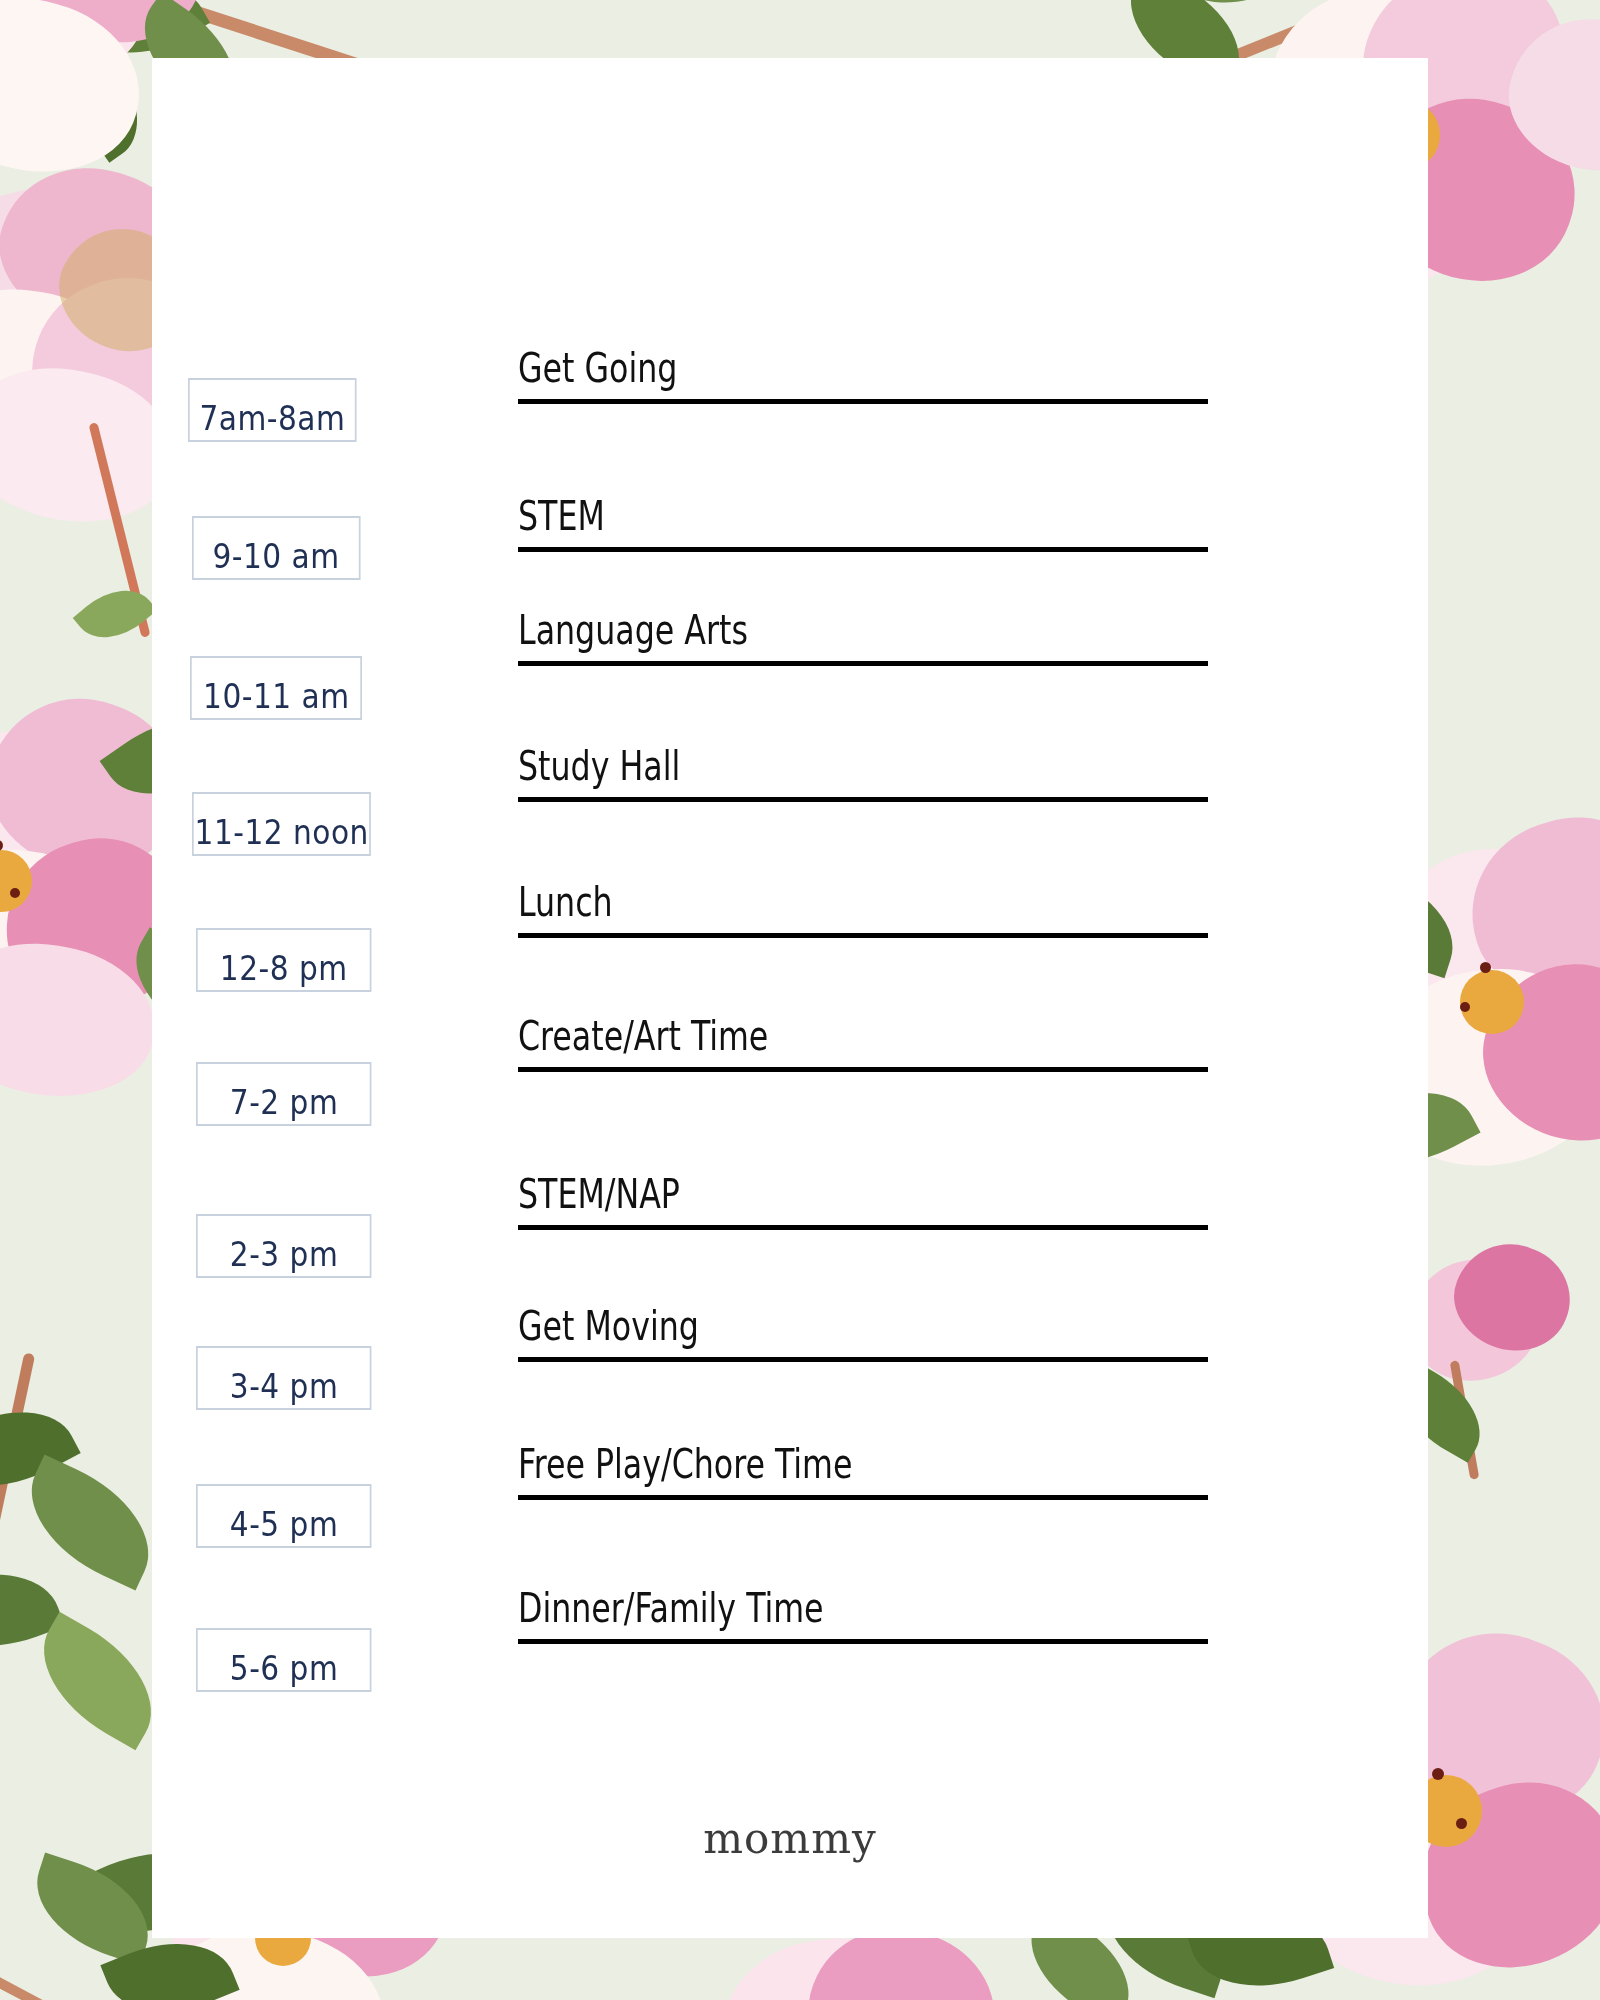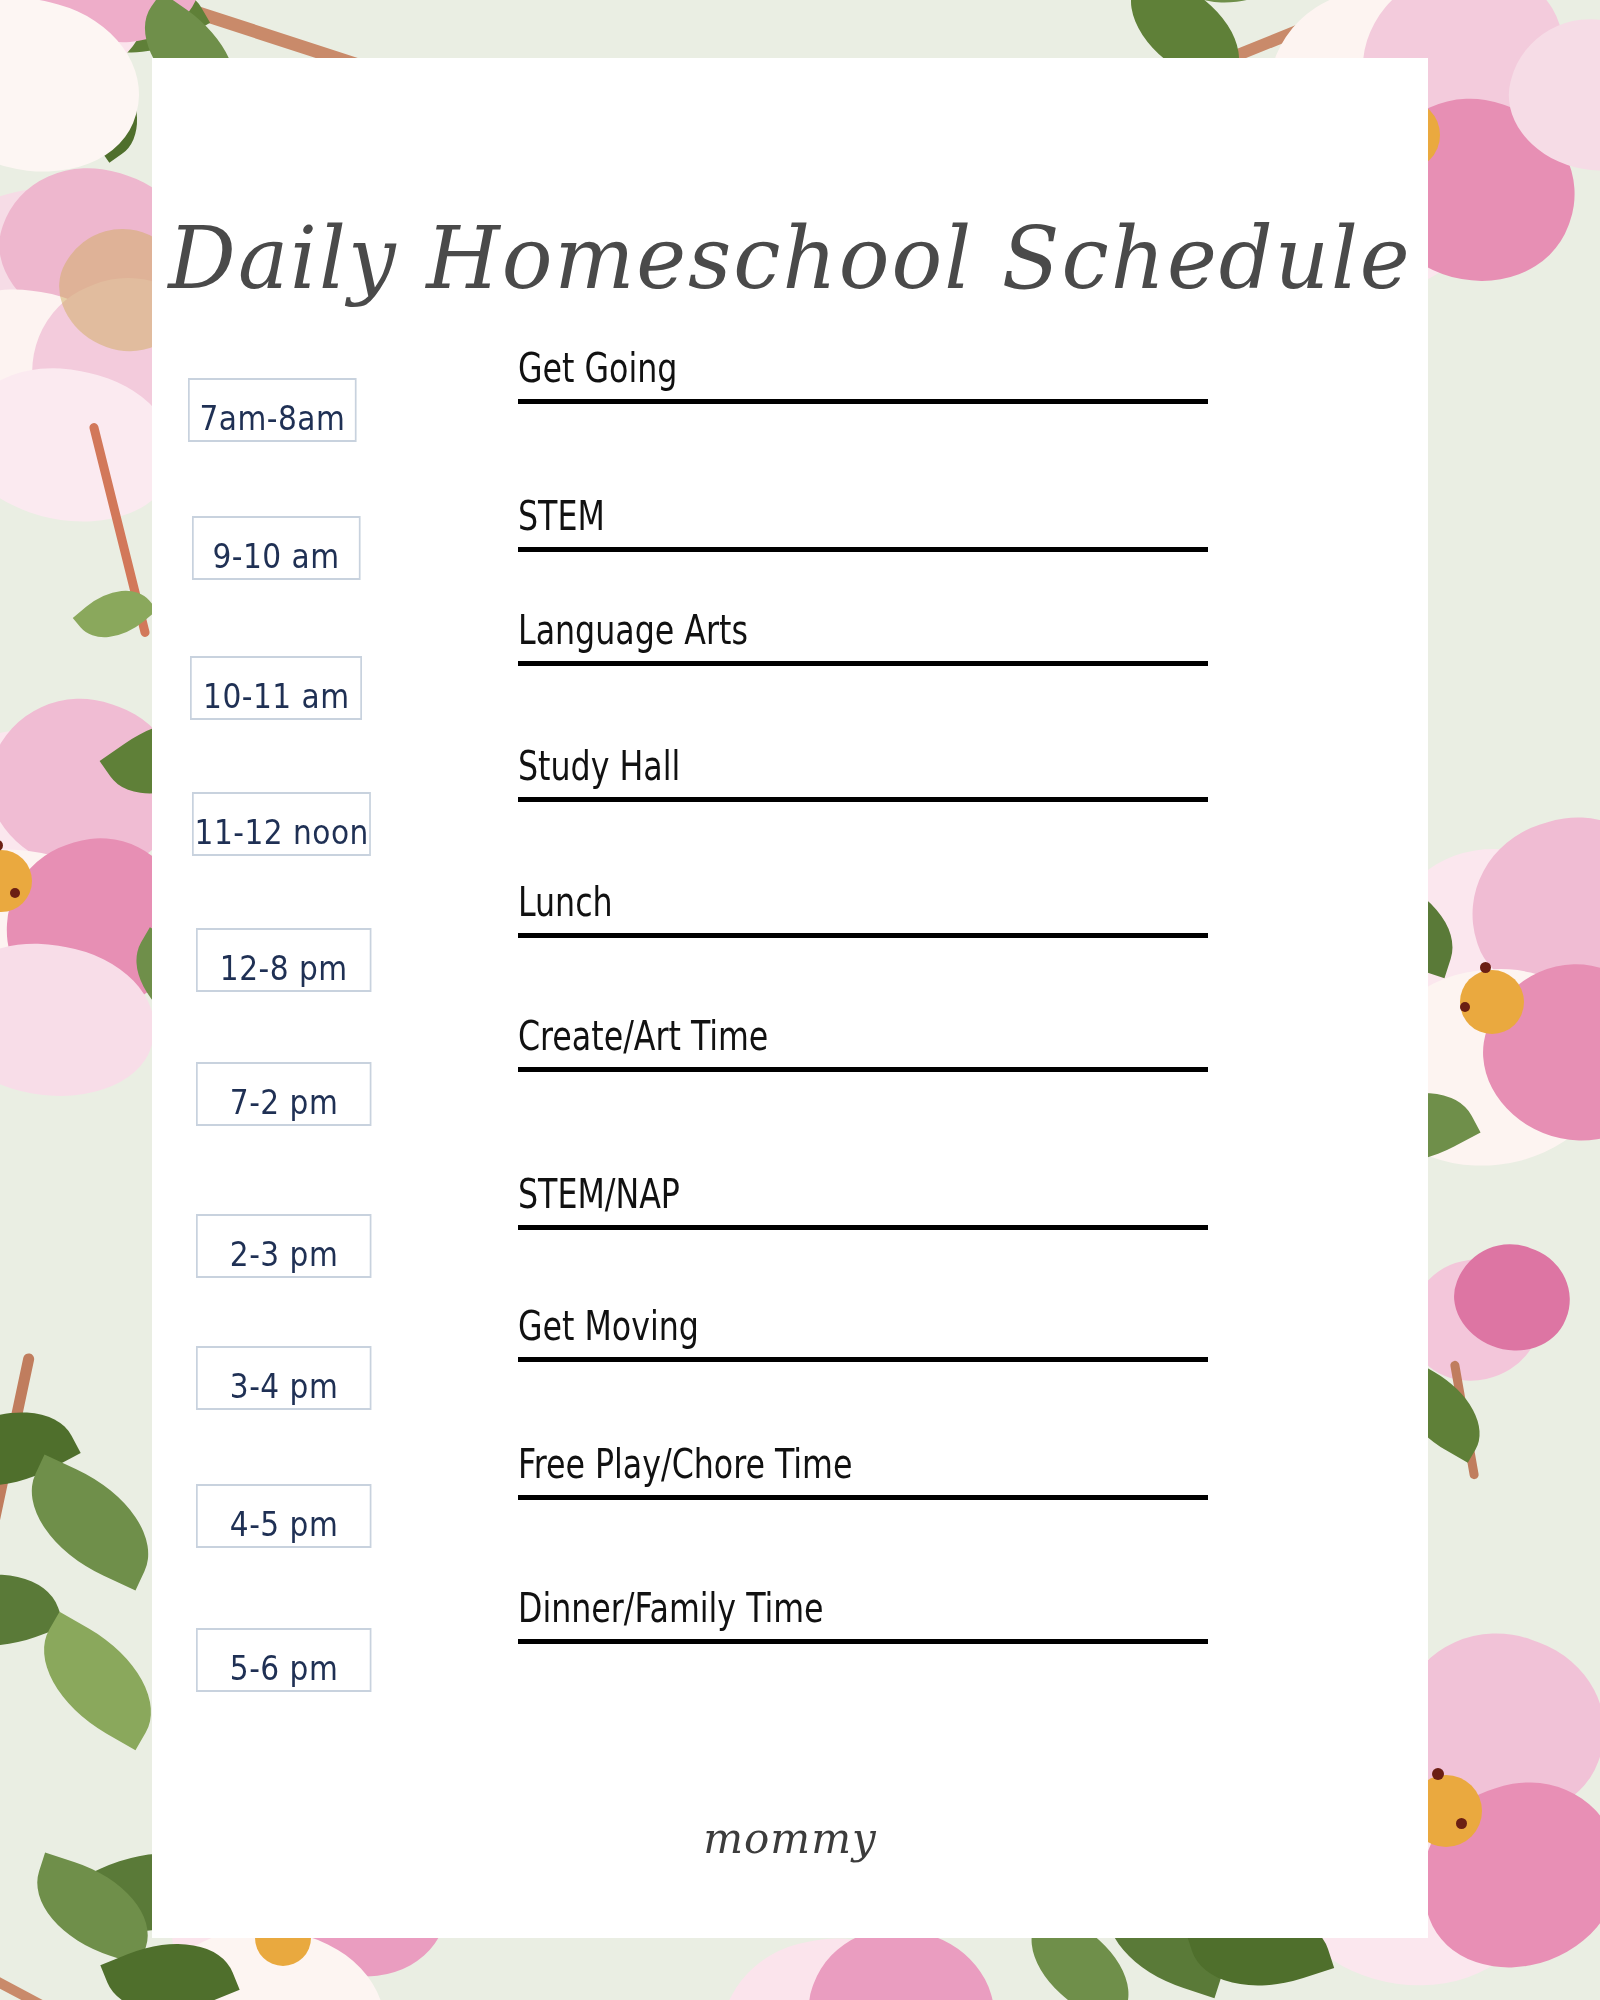--- a/index.html
+++ b/index.html
@@ -81,21 +81,20 @@
     background:#000000;
     width:690px;
   }
 
   
   #logo{
     position:absolute;left:0;top:1760px;width:1276px;text-align:center;
   }
   #logo-script{
     font-family:"DejaVu Serif",serif;
-    font-style:italic;
     font-size:42px;
     color:#3c3c3c;
     letter-spacing:1px;
     line-height:1;
   }
   #logo-sub{
     margin-top:4px;
     font-family:"Liberation Sans",sans-serif;
     font-size:17px;
     letter-spacing:7px;
@@ -240,23 +239,20 @@
     <div style="position:absolute;left:700px;top:1920px;width:320px;height:200px;">
       <div class="petal" style="left:20px;top:20px;width:210px;height:170px;background:#fbe4ec;transform:rotate(-10deg);"></div>
       <div class="petal" style="left:110px;top:10px;width:185px;height:160px;background:#ea9dc0;transform:rotate(20deg);"></div>
 
     </div>
 
   </div>
 
   <div id="sheet">
 
-    <div id="title-wrap">
-      <div id="title">Daily Homeschool Schedule</div>
-    </div>
 
     <div id="rows">
 
       <div class="row">
         <div class="timebox" style="left:36px;top:-30px;width:196px;">
           <span>7am-8am</span>
         </div>
         <div class="activity" style="top:-60px;">
           <div class="label">Get Going</div>
           <div class="rule"></div>

